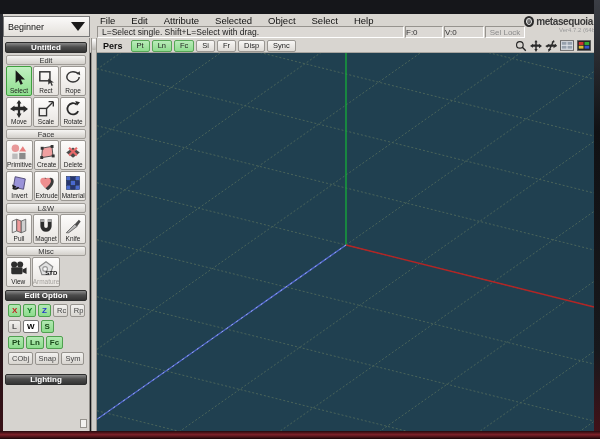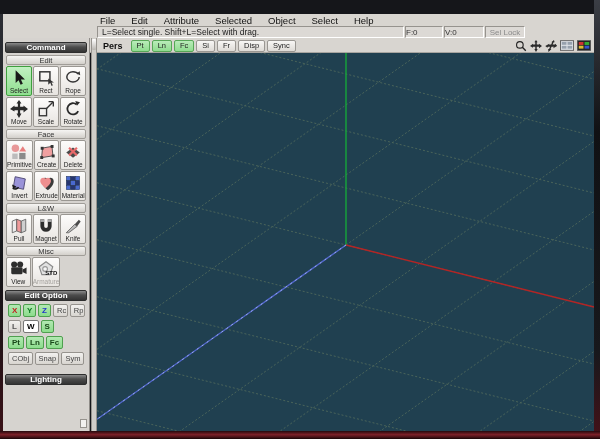--- a/index.html
+++ b/index.html
@@ -100,34 +100,46 @@
   .border-bottom{position:absolute;left:0;bottom:0;width:600px;height:8px;
     background:linear-gradient(#25090d,#7c2028 45%,#4a1218 75%,#160507);}
 </style>
 </head>
 <body>
 
 <div class="window">
 
 
   <div class="chrome">
+    <div class="mode-select">
+      <span>Beginner</span>
+      <span class="mode-caret"></span>
+    </div>
     <div class="menu-bar" id="menu-bar">
         <span class="menu-item">File</span>
         <span class="menu-item">Edit</span>
         <span class="menu-item">Attribute</span>
         <span class="menu-item">Selected</span>
         <span class="menu-item">Object</span>
         <span class="menu-item">Select</span>
         <span class="menu-item">Help</span>
       </div>
     <div class="hint-field">L=Select single.  Shift+L=Select with drag.</div>
     <div class="stat-box stat-f">F:0</div>
     <div class="stat-box stat-v">V:0</div>
     <div class="stat-box stat-lock">Sel Lock</div>
 
+    <div class="brand">
+      <div class="brand-row">
+        <span class="brand-circle"></span>
+        <span class="brand-name">metasequoia</span>
+        <span class="brand-four">4</span>
+      </div>
+      <div class="brand-ver">Ver4.7.2 (64bit)</div>
+    </div>
 
     <div class="vp-header">
       <span class="vp-view-label">Pers</span>
       <span id="vp-toggles" style="display:flex;gap:2px;">
           <span class="vp-toggle on">Pt</span>
           <span class="vp-toggle on">Ln</span>
           <span class="vp-toggle on">Fc</span>
           <span class="vp-toggle">Si</span>
           <span class="vp-toggle">Fr</span>
           <span class="vp-toggle">Disp</span>
@@ -168,21 +180,21 @@
               <rect x="8.6" y="2" width="5.4" height="3.4" fill="#33aa33"></rect>
               <rect x="2" y="6.2" width="5.4" height="3.4" fill="#ddbb33"></rect>
               <rect x="8.6" y="6.2" width="5.4" height="3.4" fill="#3355cc"></rect>
             </svg>
           </span>
         </span>
     </div>
   </div>
 
   <div class="left-panel">
-    <div class="dark-header">Command</div>
+    <div class="dark-header">Untitled</div>
     <div id="command-groups">
         <div class="sub-header">Edit</div>
         <div class="btn-grid">
           <div class="cmd-btn active">
             <span class="cmd-icon">
               <svg viewBox="0 0 16 16">
                 <path d="M5 1v11.5l2.7-2.5 1.7 4.1 2-.9-1.7-3.9h3.6z" fill="#1a1a1a"></path>
               </svg>
             </span>
             <span class="cmd-label">Select</span>

